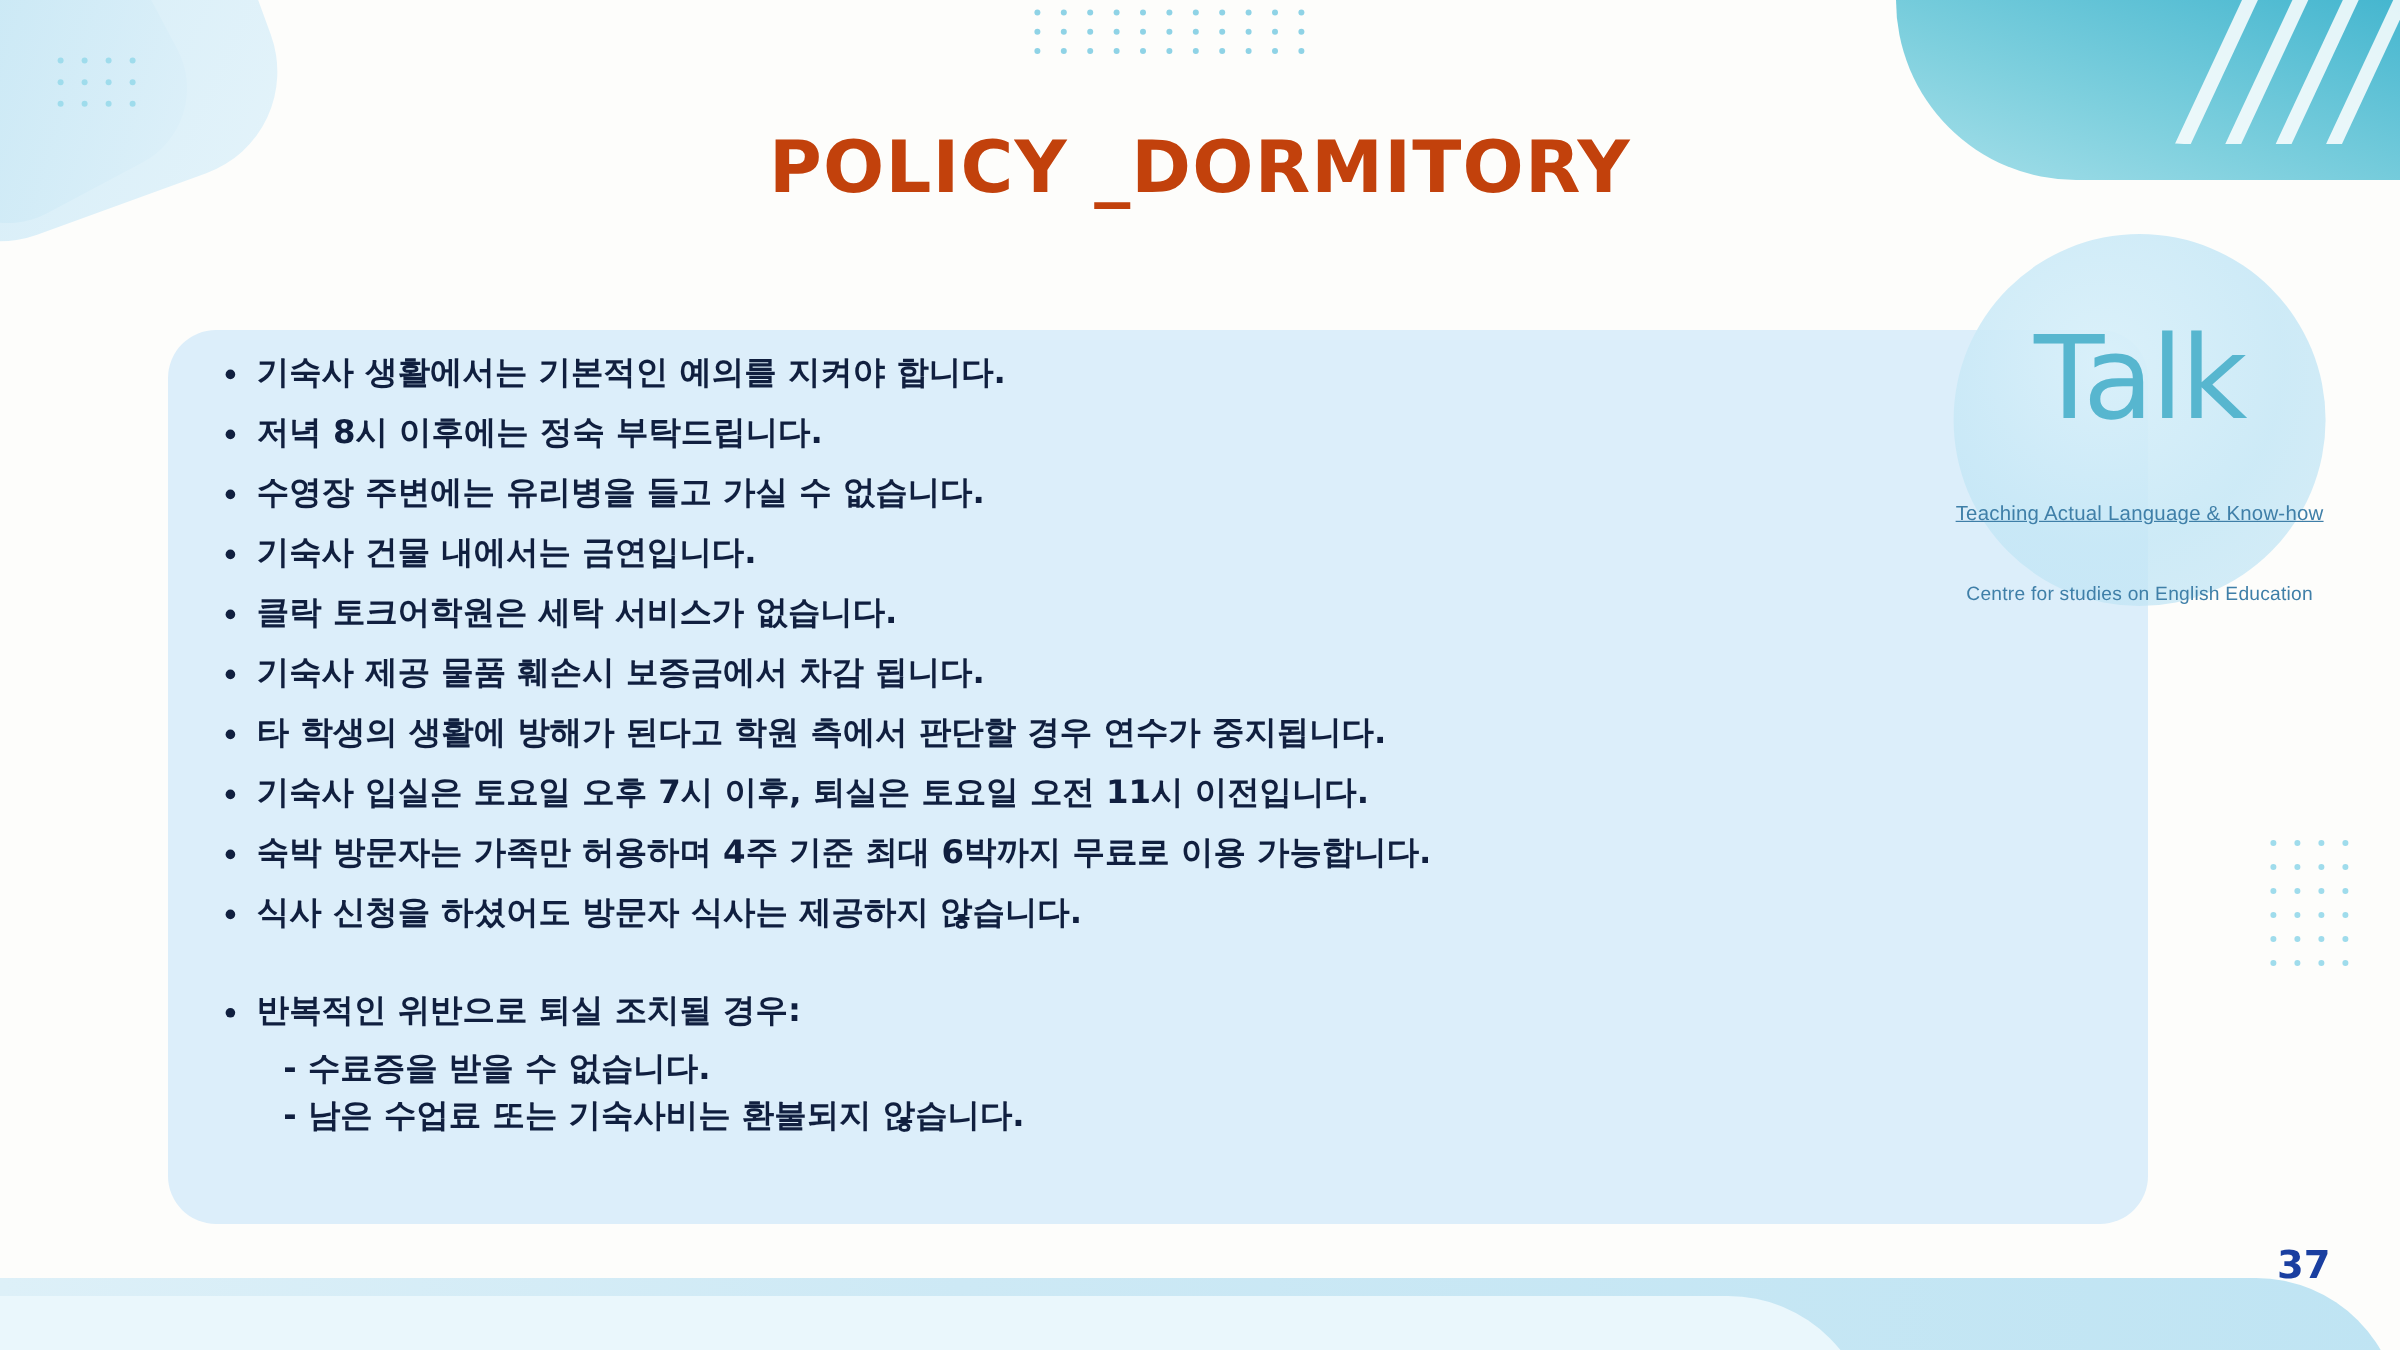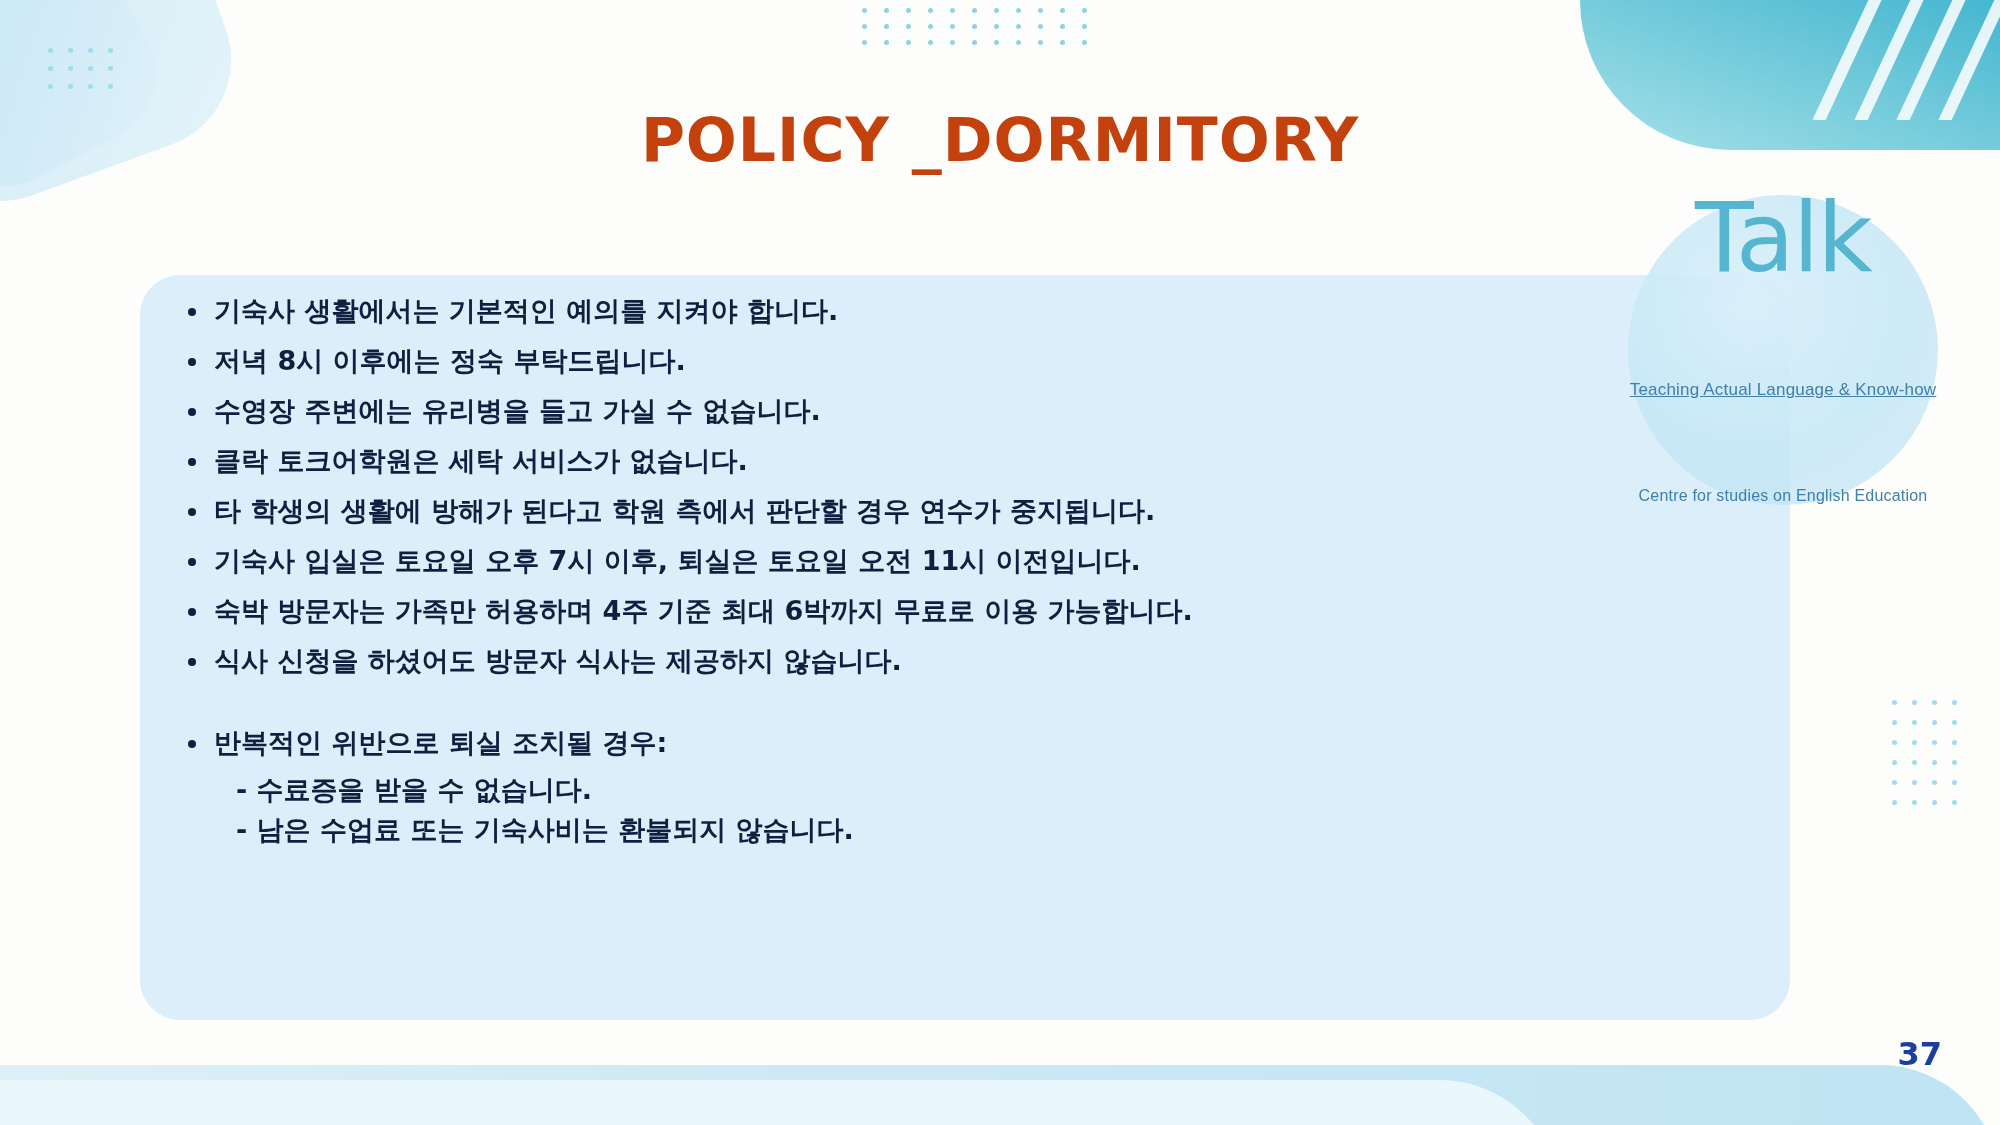--- a/index.html
+++ b/index.html
@@ -148,21 +148,21 @@
     position: absolute;
     right: 62px;
     top: 195px;
     width: 310px;
     height: 310px;
     border-radius: 50%;
     background: radial-gradient(circle at 40% 35%, rgba(217,240,250,.95) 0%, rgba(197,231,246,.85) 55%, rgba(183,224,243,.55) 100%);
     display: flex;
     flex-direction: column;
     align-items: center;
-    justify-content: space-between;
+    justify-content: flex-end;
     gap: 46px;
   }
   .logo-word {
     font-size: 96px;
     line-height: .9;
     color: #57b6cf;
     font-family: "DejaVu Sans", "Liberation Sans", sans-serif;
     font-weight: 400;
     letter-spacing: -2px;
   }
@@ -344,21 +344,23 @@
 
   <div class="title">POLICY _DORMITORY</div>
 
   <div class="panel"></div>
 
   <div class="panel-inner">
     <ul class="bullets">
       <li><span>기숙사 생활에서는 기본적인 예의를 지켜야 합니다.</span></li>
       <li><span>저녁 8시 이후에는 정숙 부탁드립니다.</span></li>
       <li><span>수영장 주변에는 유리병을 들고 가실 수 없습니다.</span></li>
+      <li><span>기숙사 건물 내에서는 금연입니다.</span></li>
       <li><span>클락 토크어학원은 세탁 서비스가 없습니다.</span></li>
+      <li><span>기숙사 제공 물품 훼손시 보증금에서 차감 됩니다.</span></li>
       <li><span>타 학생의 생활에 방해가 된다고 학원 측에서 판단할 경우 연수가 중지됩니다.</span></li>
       <li><span>기숙사 입실은 토요일 오후 7시 이후, 퇴실은 토요일 오전 11시 이전입니다.</span></li>
       <li><span>숙박 방문자는 가족만 허용하며 4주 기준 최대 6박까지 무료로 이용 가능합니다.</span></li>
       <li><span>식사 신청을 하셨어도 방문자 식사는 제공하지 않습니다.</span></li>
     </ul>
 
     <div class="gap"></div>
 
     <ul class="bullets">
       <li>

